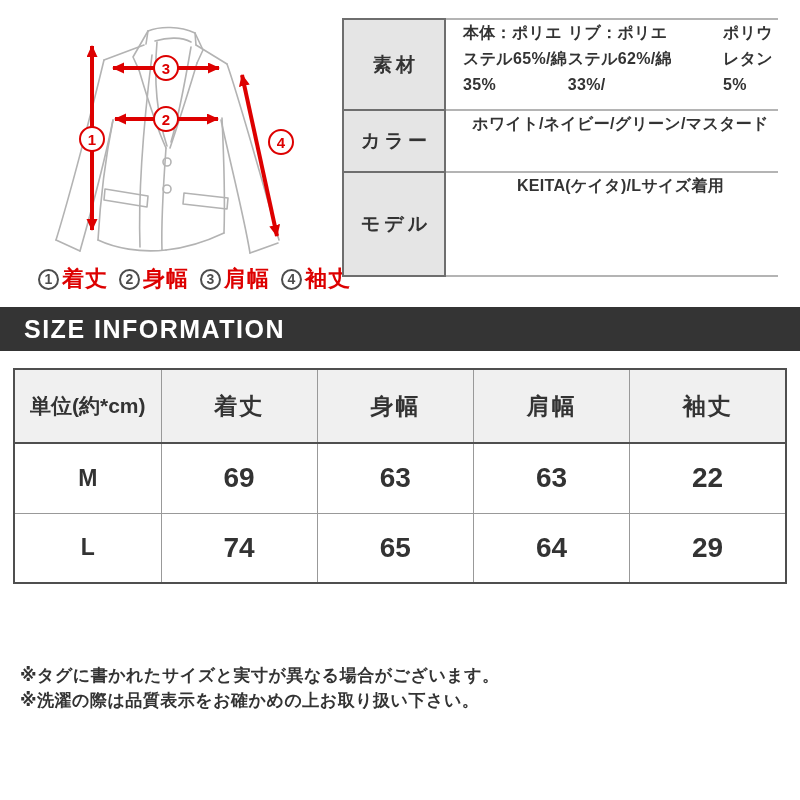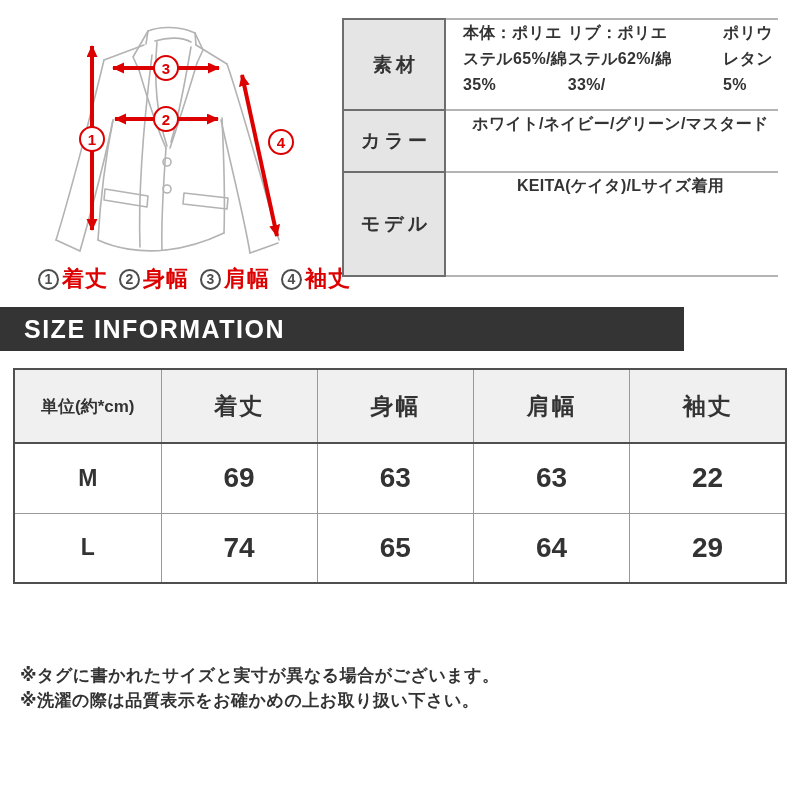--- a/index.html
+++ b/index.html
@@ -25,33 +25,33 @@
   .spec-row.r2 { height:104px; }
   .spec-label { width:104px; flex:0 0 104px; background:#e5e5e5; border:2px solid #6e6e6e;
                 margin-top:-2px; display:flex; align-items:center; justify-content:center;
                 font-size:19px; font-weight:bold; letter-spacing:4px; color:#333; padding-left:4px; }
   .spec-value { flex:1; border-bottom:2px solid #b4b4b4; display:flex; flex-direction:row;
                 justify-content:center; padding-left:17px; font-size:16px; font-weight:bold;
                 color:#333; line-height:26px; letter-spacing:0.3px; }
   .spec-value .indent { margin-left:48px; }
 
   
-  .banner { position:absolute; top:307px; left:0; width:684px; height:44px; background:#343434;
+  .banner { position:absolute; top:307px; left:0; width:800px; height:44px; background:#343434;
             color:#ffffff; font-size:25px; font-weight:bold; letter-spacing:1.5px;
             line-height:44px; padding-left:24px; }
 
   
   .size-table { position:absolute; top:368px; left:13px; width:774px;
                 border-collapse:collapse; table-layout:fixed; border:2px solid #4f4f4f; }
   .size-table col.c0 { width:147px; }
   .size-table th, .size-table td { border:1px solid #999; text-align:center; vertical-align:middle; color:#333; }
   .size-table thead tr { height:74px; background:#f0f0f0; }
   .size-table thead tr { border-bottom:2px solid #4f4f4f; }
   .size-table th { font-size:23px; font-weight:bold; letter-spacing:2px; }
-  .size-table th.unit { font-size:17px; letter-spacing:0; }
+  .size-table th.unit { font-size:21px; letter-spacing:0; }
   .size-table tbody tr { height:70px; background:#fff; }
   .size-table td { font-size:28px; font-weight:bold; }
   .size-table td.size-name { font-size:23px; }
 
   
   .notes { position:absolute; top:663px; left:20px; }
   .note-line { font-size:17px; font-weight:bold; color:#333; line-height:25px; letter-spacing:0.5px; }
 </style>
 </head>
 <body>

